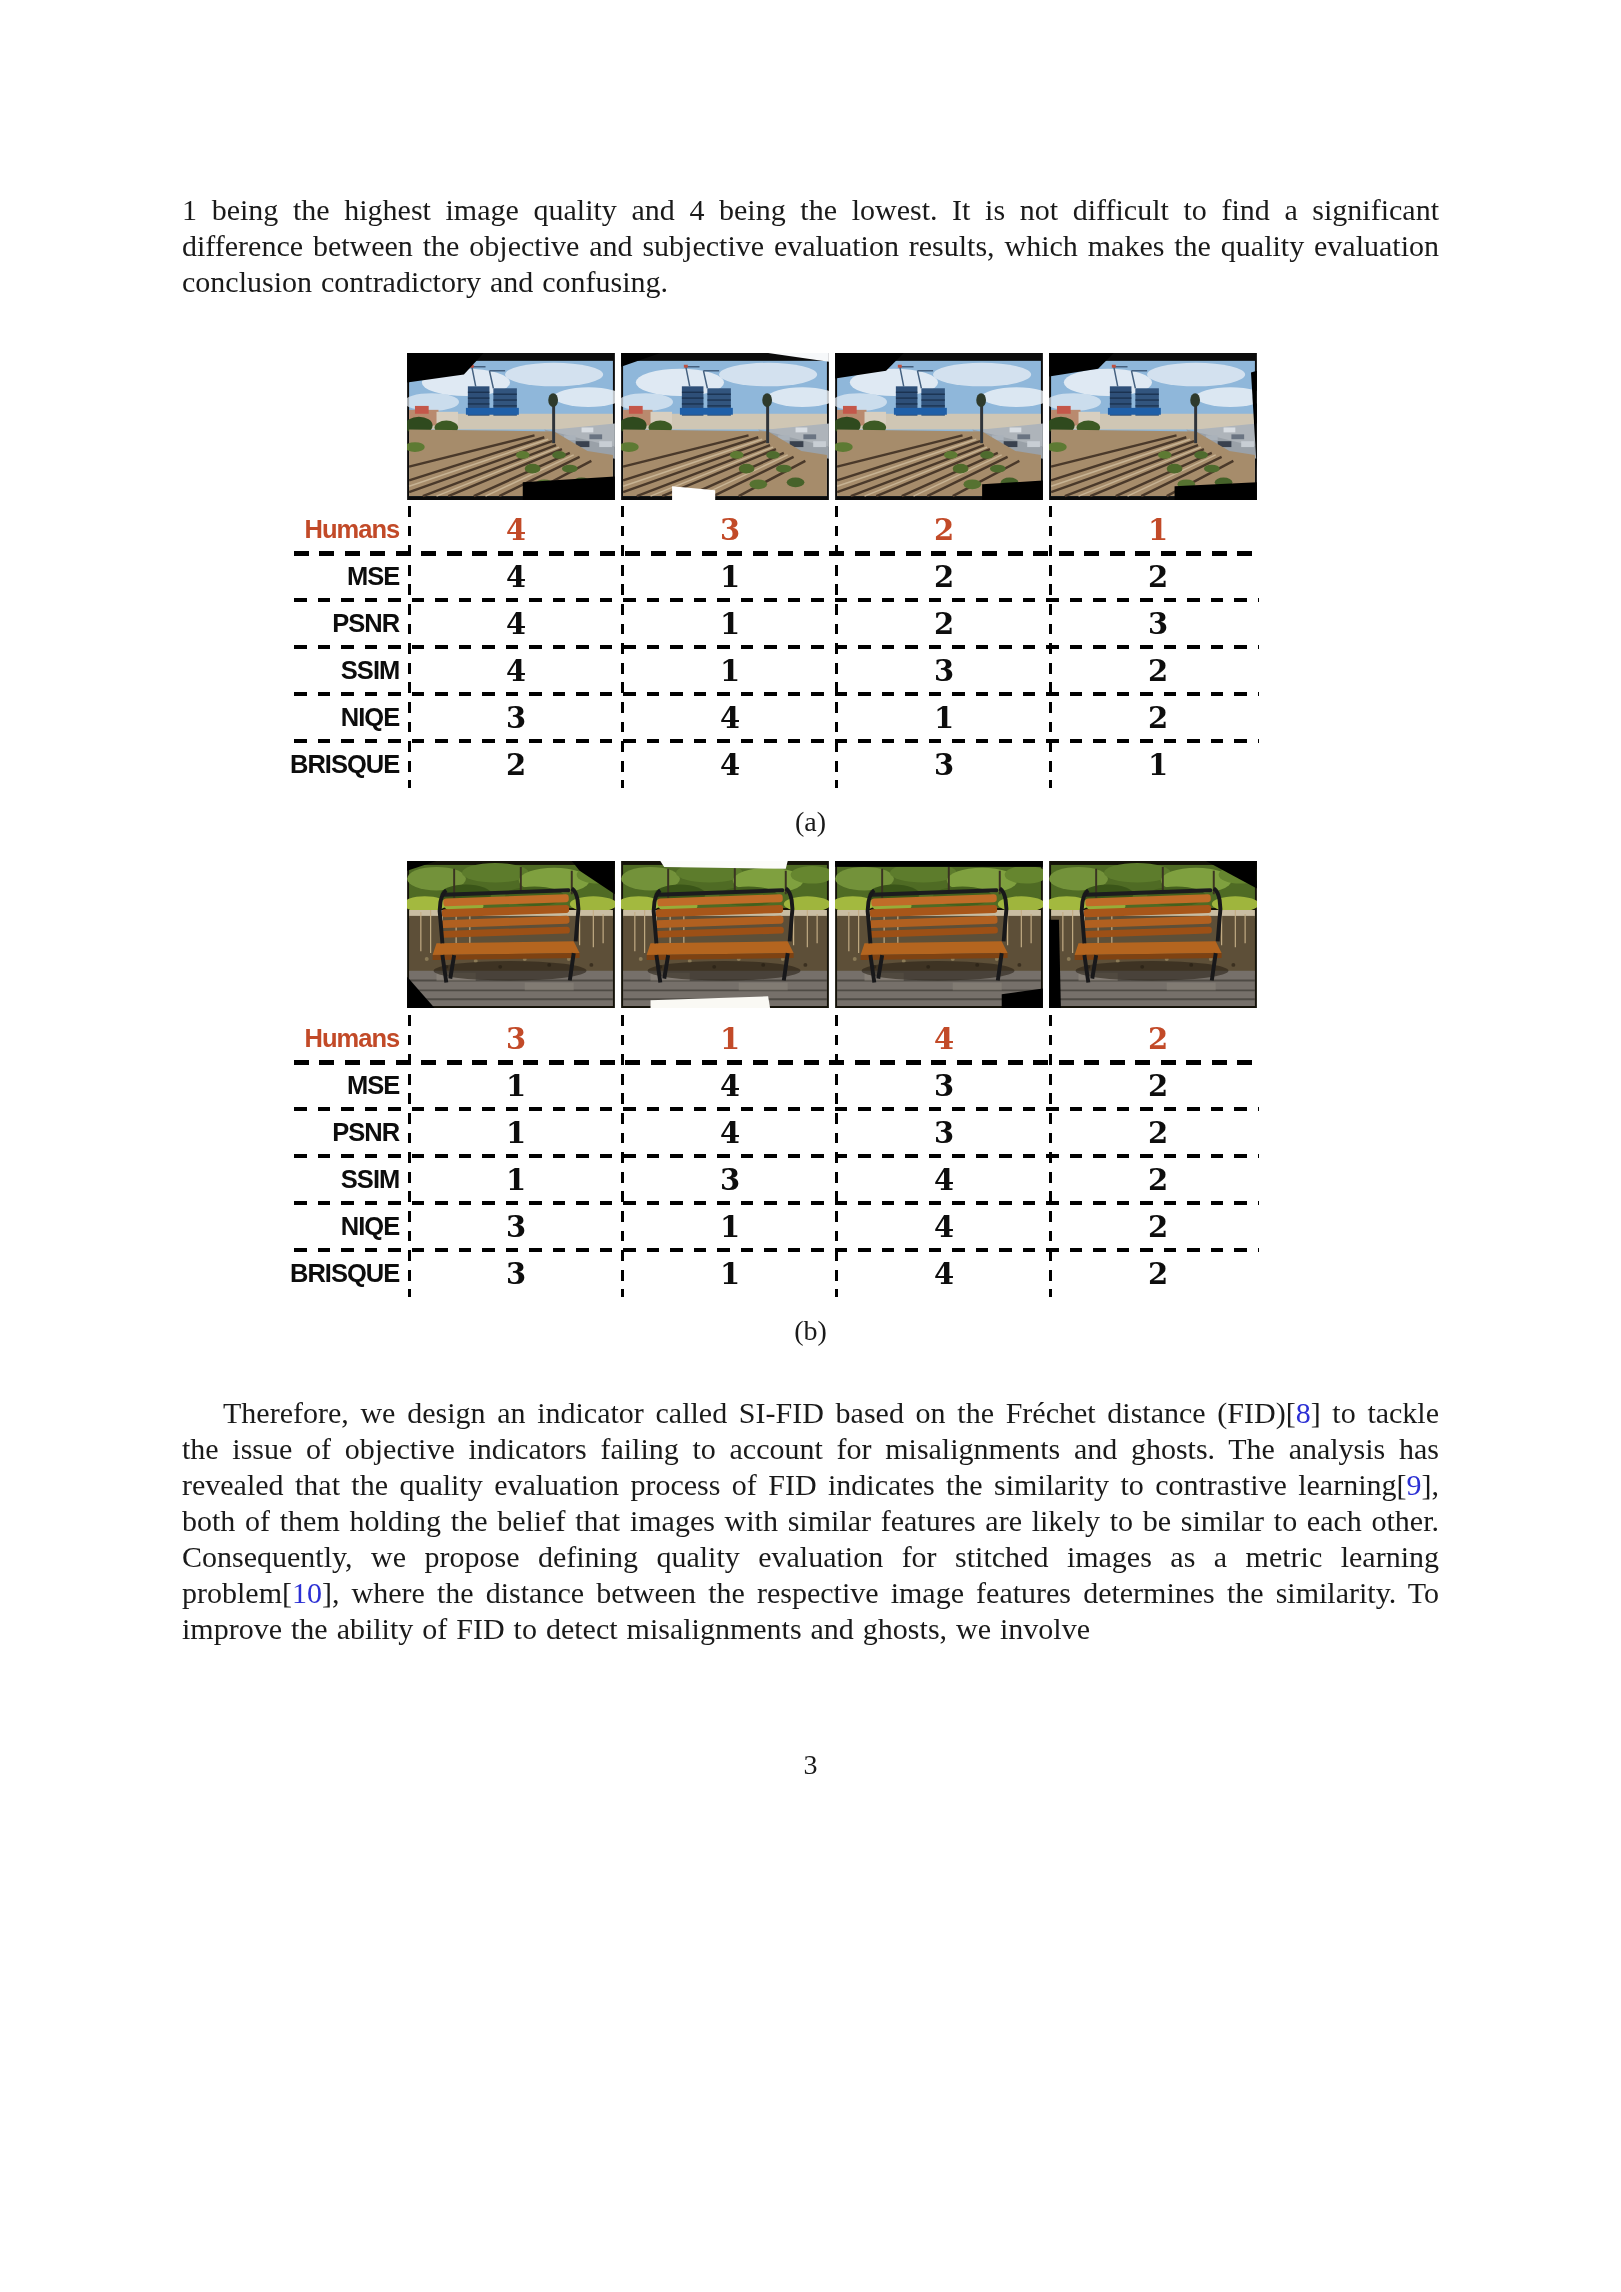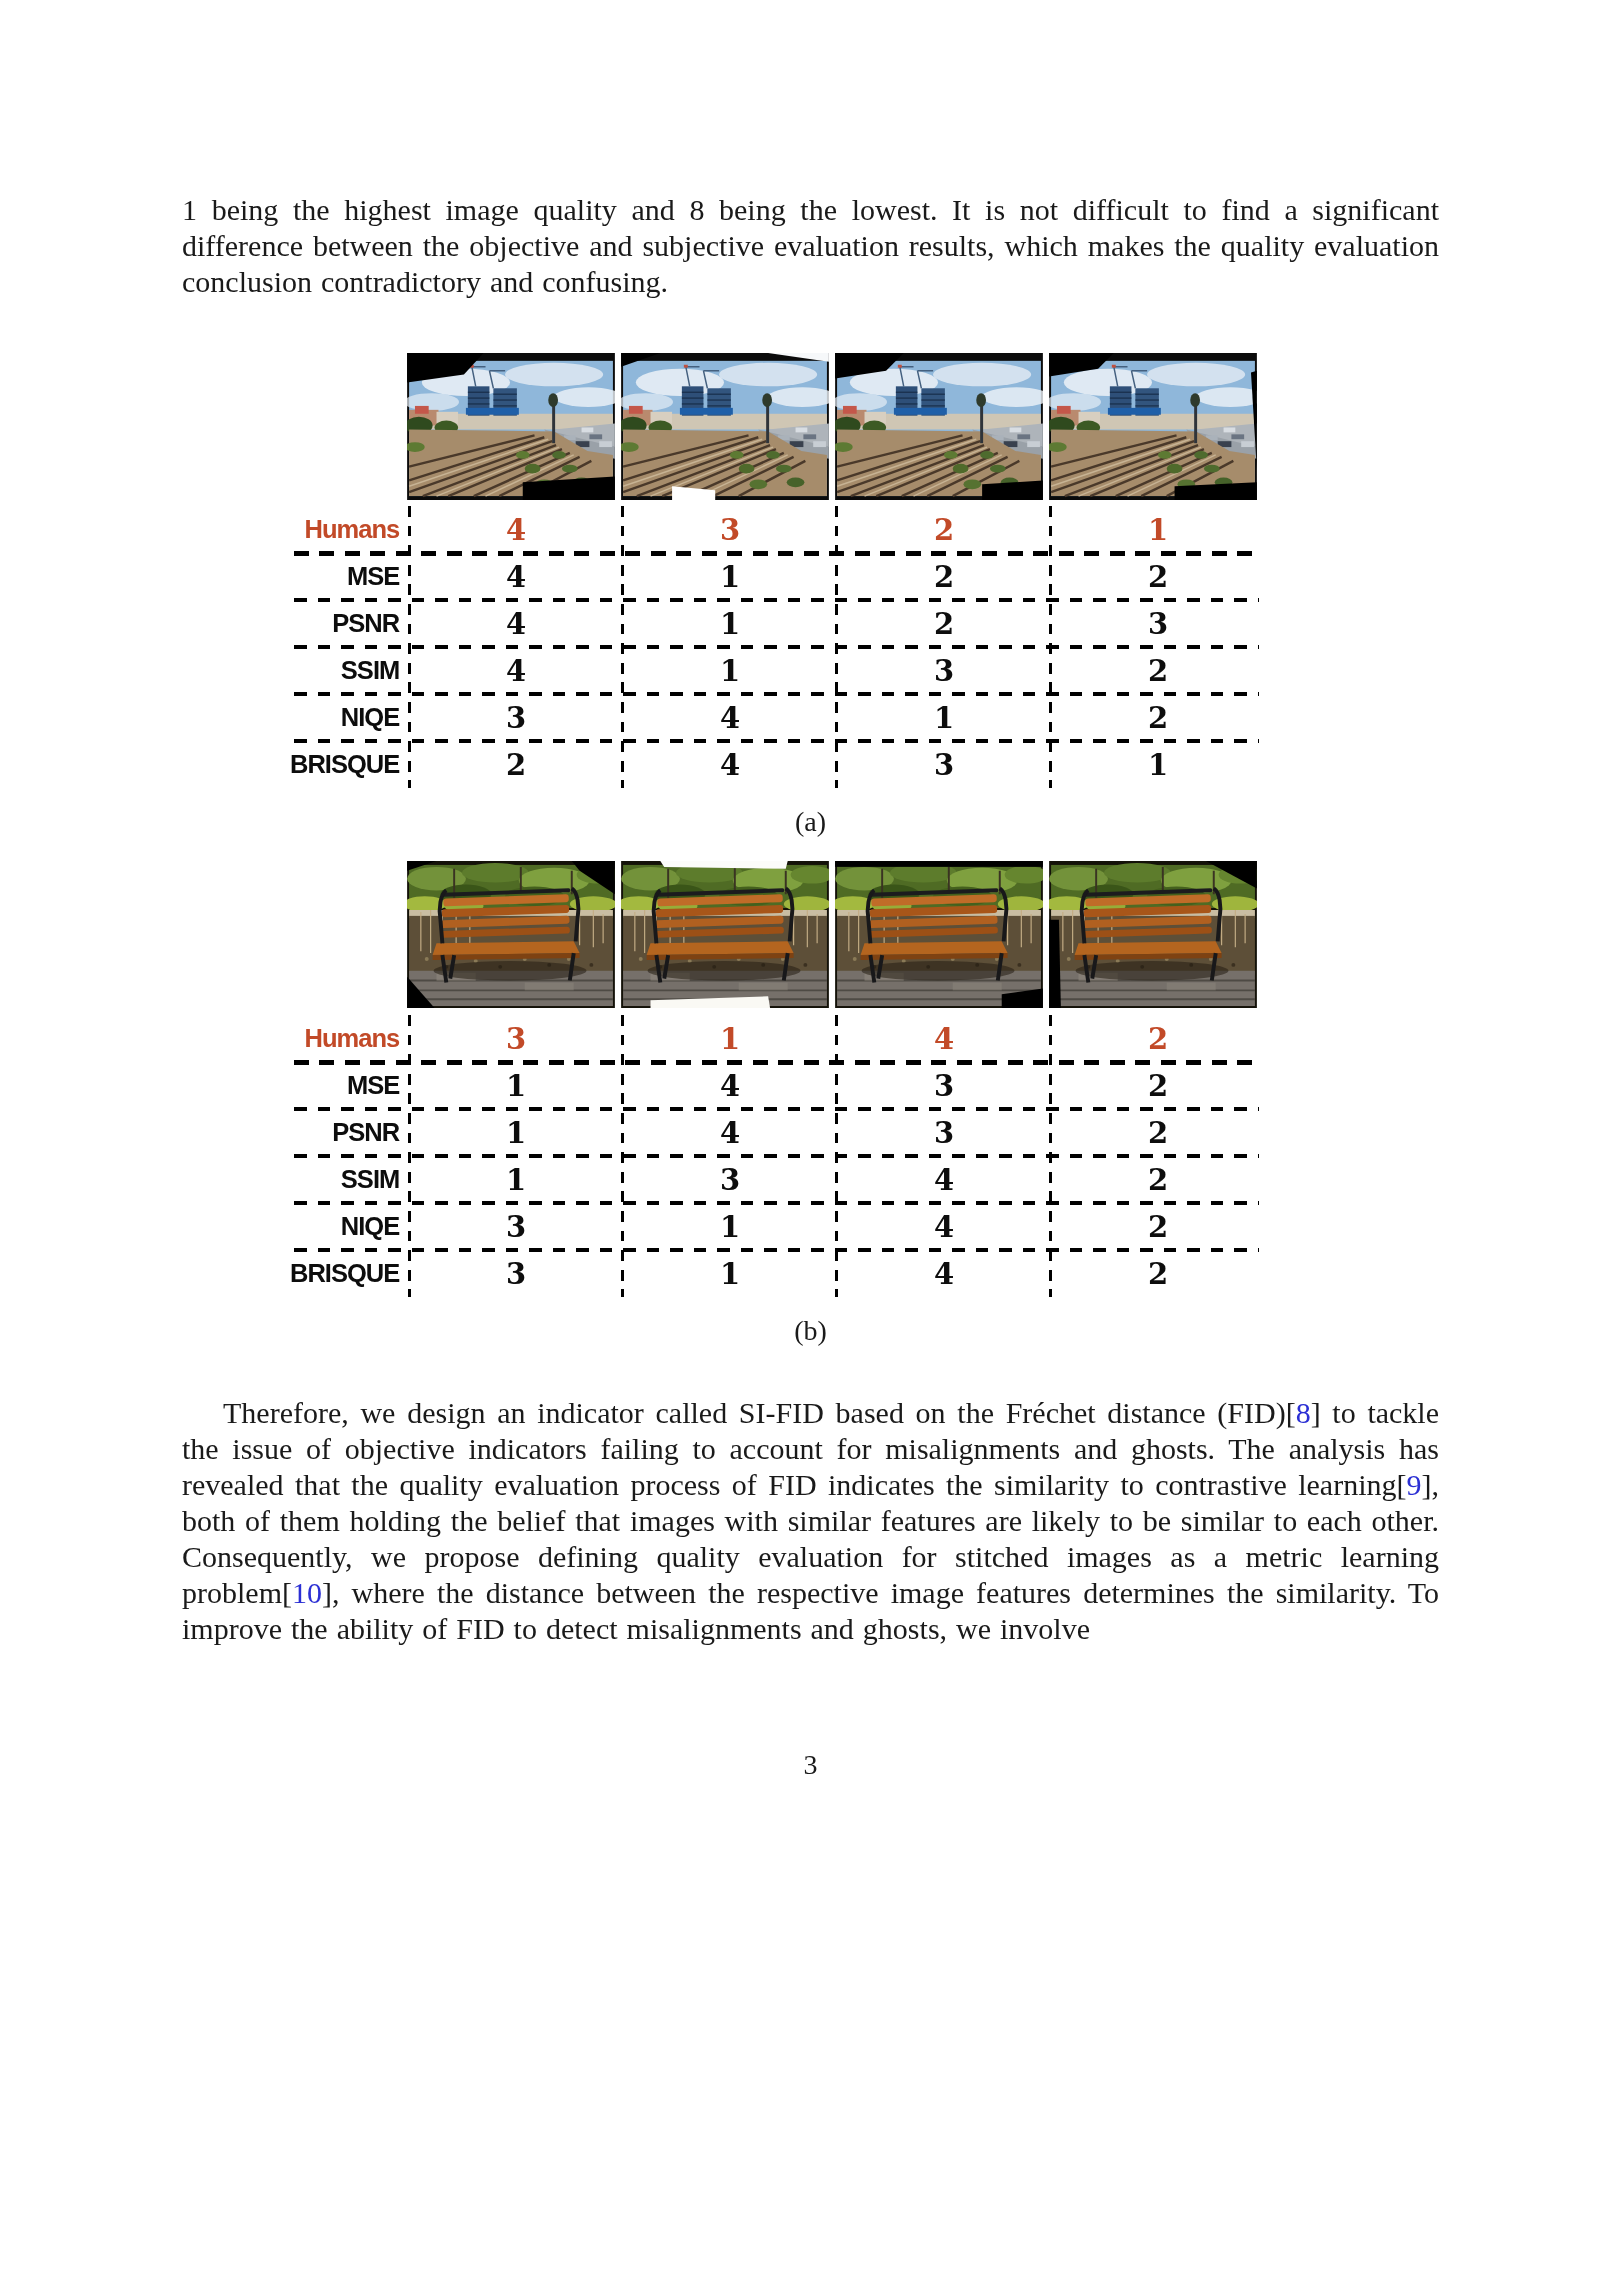--- a/index.html
+++ b/index.html
@@ -124,21 +124,21 @@
       <polygon points="26,96 176,94 176,99 26,101" fill="#7e4212"></polygon>
       <path d="M40 30 C34 34 32 48 34 60 L36 84" stroke="#18181a" stroke-width="4" fill="none"></path>
       <path d="M168 28 C174 32 176 46 174 58 L172 82" stroke="#18181a" stroke-width="4" fill="none"></path>
       <path d="M36 96 L40 124 M170 94 L166 122 M48 96 L44 120" stroke="#18181a" stroke-width="4" fill="none"></path>
     </g>
   </defs>
 </svg>
 
 <div class="page" style="--hl: #C24A28; --link: #2B2FD4;">
 
-  <p id="para-top" class="body-text">1 being the highest image quality and 8 being the lowest. It is not difficult to find a significant difference between the objective and subjective evaluation results, which makes the quality evaluation conclusion contradictory and confusing.</p>
+  <p id="para-top" class="body-text">1 being the highest image quality and 4 being the lowest. It is not difficult to find a significant difference between the objective and subjective evaluation results, which makes the quality evaluation conclusion contradictory and confusing.</p>
 
   <div class="img-row" id="img-row-a">
     <svg class="panel" viewBox="0 0 212 150">
       <use href="#scene-rail"></use>
       <polygon points="0,0 78,0 58,22 0,30" fill="#000"></polygon>
       <polygon points="118,132 212,126 212,150 118,150" fill="#000"></polygon>
     </svg>
     <svg class="panel" viewBox="0 0 212 150">
       <use href="#scene-rail"></use>
       <polygon points="0,0 40,0 0,14" fill="#000"></polygon>

